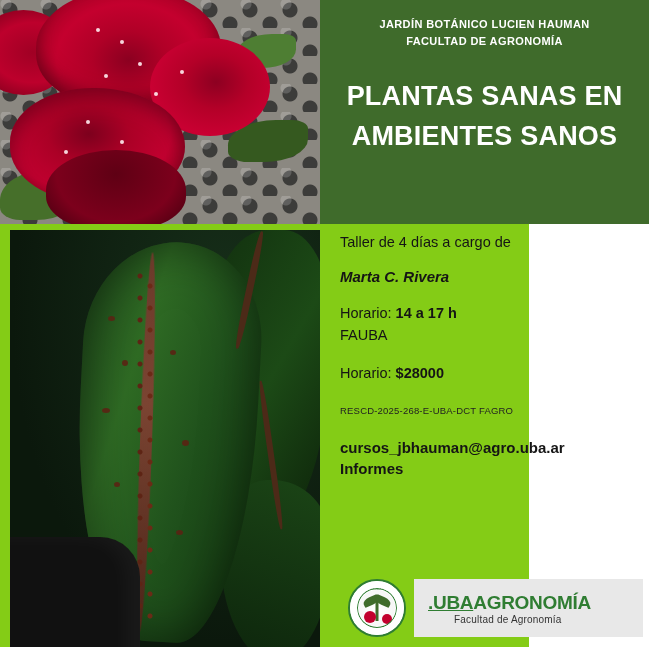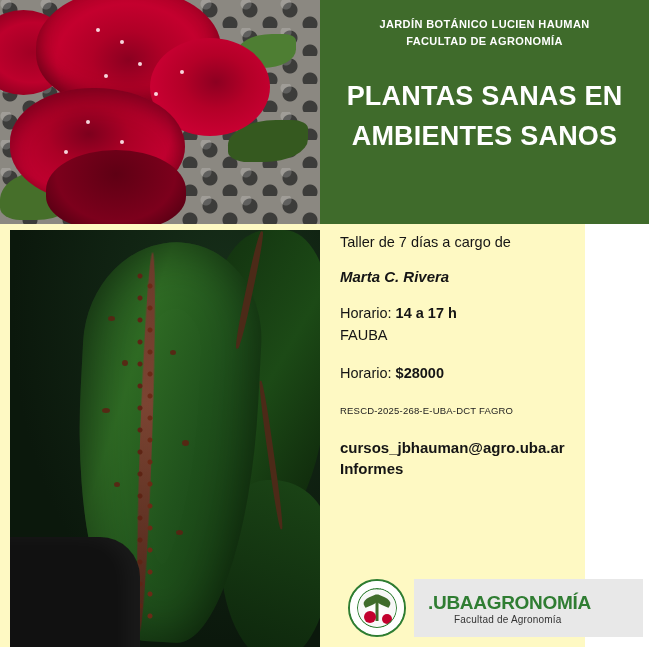--- a/index.html
+++ b/index.html
@@ -4,22 +4,22 @@
 <style>
   * { box-sizing: border-box; margin: 0; padding: 0; }
   html, body {
     width: 649px; height: 647px;
     font-family: "Liberation Sans", sans-serif;
     background: #ffffff;
     overflow: hidden;
   }
   .poster {
     position: relative;
-    width: 585px; height: 647px;
-    background: #fef9c3;
+    width: 529px; height: 647px;
+    background: #84cc16;
   }
 
   
   .photo-top {
     position: absolute;
     left: 0; top: 0;
     width: 320px; height: 224px;
     overflow: hidden;
     background: #6e6a62;
   }
@@ -289,21 +289,21 @@
     flex-direction: column;
     justify-content: center;
     padding-left: 14px;
   }
   .uba-main {
     font-size: 19px;
     font-weight: bold;
     letter-spacing: -0.3px;
     line-height: 22px;
   }
-  .uba-main .uba { color: #2f7d32; }
+  .uba-main .uba { color: #2f7d32; text-decoration: underline; }
   .uba-main .agro { color: #2f7d32; }
   .uba-sub {
     font-size: 10px;
     color: #333;
     letter-spacing: 0.2px;
     padding-left: 26px;
   }
 </style>
 </head>
 <body>
@@ -356,21 +356,21 @@
     <div class="lesion" style="left:92px; top:178px; width:8px; height:5px;"></div>
     <div class="lesion" style="left:160px; top:120px; width:6px; height:5px;"></div>
     <div class="lesion" style="left:172px; top:210px; width:7px; height:6px;"></div>
     <div class="lesion" style="left:104px; top:252px; width:6px; height:5px;"></div>
     <div class="lesion" style="left:166px; top:300px; width:7px; height:5px;"></div>
     <div class="lesion" style="left:86px; top:320px; width:6px; height:6px;"></div>
     <div class="pot"></div>
   </div>
 
   <div class="info">
-    <div class="ln">Taller de 7 días a cargo de</div>
+    <div class="ln">Taller de 4 días a cargo de</div>
     <div class="speaker">Marta C. Rivera</div>
 
     <div class="spacer-md"></div>
 
     <div class="ln">
       <span>Horario:</span>
       <b>14 a 17 h</b>
     </div>
     <div class="ln">FAUBA</div>
 

